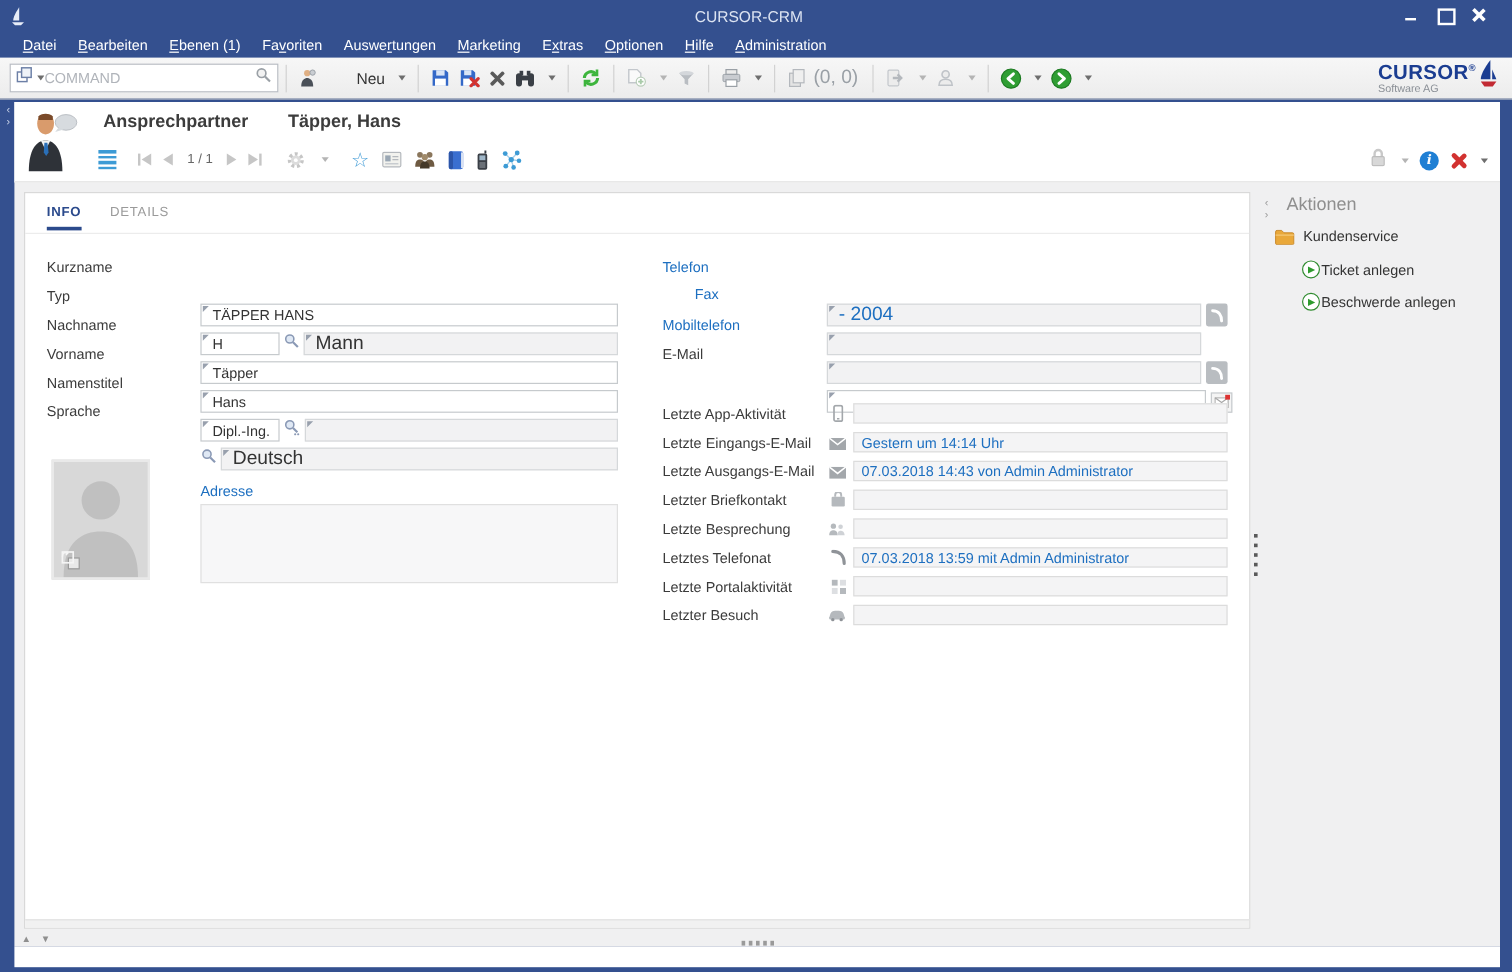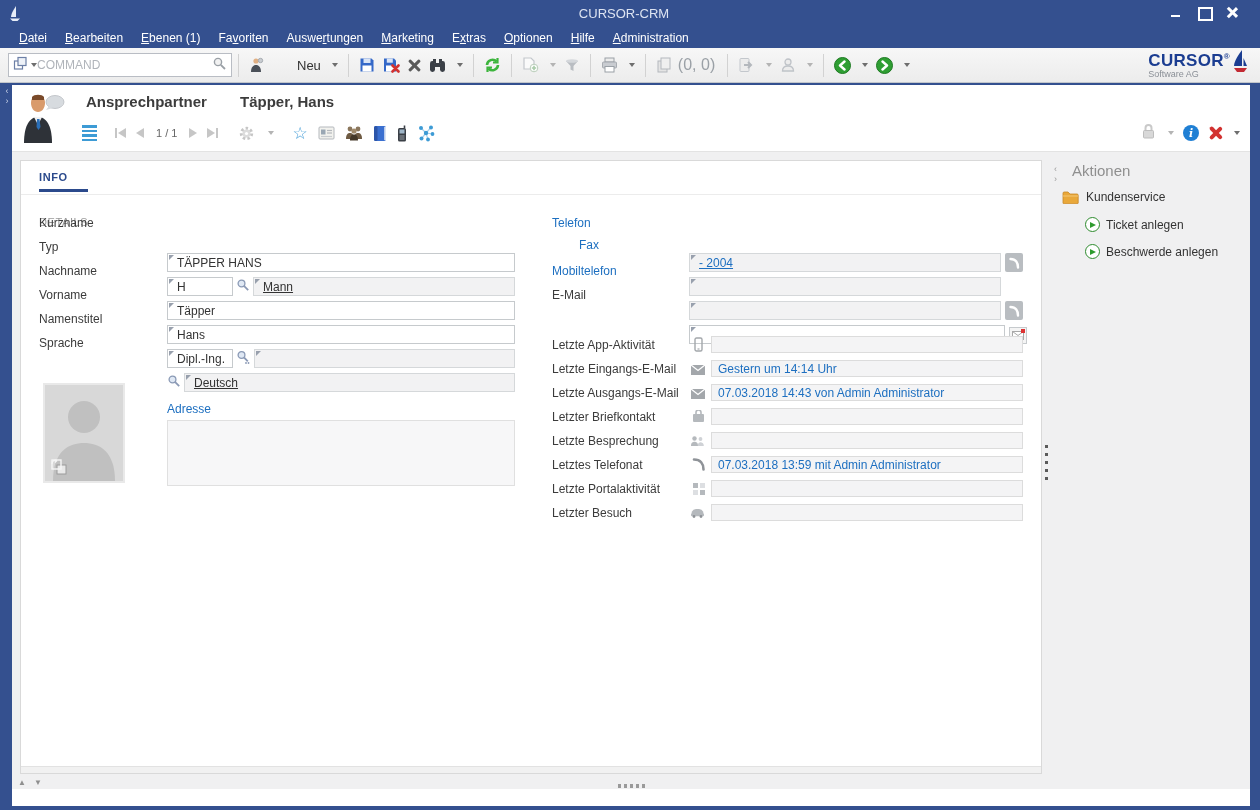--- a/index.html
+++ b/index.html
@@ -70,36 +70,36 @@
                  display:flex; align-items:center; justify-content:center; }
   .xred { position:relative; width:14px; height:14px; }
   .xred::before,.xred::after { content:""; position:absolute; left:5.5px; top:-1px; width:3.5px; height:16px; border-radius:2px; background:#D23230; }
   .xred::before{ transform:rotate(45deg);} .xred::after{ transform:rotate(-45deg);}
   .xgray { position:relative; width:13px; height:13px; }
   .xgray::before,.xgray::after { content:""; position:absolute; left:5px; top:-1px; width:3px; height:15px; border-radius:1px; background:#5a5a5a; }
   .xgray::before{ transform:rotate(45deg);} .xgray::after{ transform:rotate(-45deg);}
 
   
   .form-card { position:absolute; left:8px; top:75px; width:1022px; height:614px; background:#fff; border:1px solid #d9d9d9; }
-  .tabs { position:absolute; left:18px; top:10px; display:flex; gap:24px;flex-direction:column; }
+  .tabs { position:absolute; left:18px; top:10px; display:flex; gap:24px; }
   .tab { font-size:11px; letter-spacing:.6px; padding-bottom:6px; cursor:default; }
   .tab.active { color:#2B4A8C; font-weight:bold; border-bottom:3px solid #2B4A8C; }
   .tab.inactive { color:#9a9a9a; }
   .tab-line { position:absolute; left:0; right:0; top:33px; height:1px; background:#ececec; }
 
   .row { position:absolute; height:19px; display:flex; align-items:flex-end;margin-top:40px; }
   .f-label { position:absolute; font-size:12px; color:#3b3b3b; }
   .f-link { color:#1D6FC0; }
 
   .fld { position:relative; height:19px; border:1px solid #c6cacd; background:#fff; display:flex; align-items:center; }
   .fld::before { content:""; position:absolute; left:1px; top:1px; border-top:5px solid #98a0ad; border-right:5px solid transparent; }
   .fld.ro { background:#f2f2f3; border-color:#d5d8da; }
   .fld input { width:100%; height:100%; border:none; outline:none; background:transparent; font-size:12px;
                color:#333; padding:0 4px 0 9px; font-family:"Liberation Sans",sans-serif; }
-  .fld .txt { font-size:12px; color:#333; padding:0 4px 0 9px; white-space:nowrap; overflow:hidden;text-decoration:underline; }
+  .fld .txt { font-size:16px; color:#333; padding:0 4px 0 9px; white-space:nowrap; overflow:hidden; }
   .fld .txt.blue { color:#1D6FC0; }
 
   .lfield { height:17px; border:1px solid #dcdcdc; background:#f4f4f5; font-size:12px; color:#1D6FC0;
             display:flex; align-items:center; padding:0 6px; white-space:nowrap; overflow:hidden; }
 
   .mag { flex:none; }
   .fld-btn { width:18px; height:19px; border-radius:2px; background:#b9bdc1; display:flex; align-items:center; justify-content:center; flex:none; }
   .mail-btn { width:18px; height:17px; border:1px solid #c6cacd; background:#f4f4f4; position:relative;
               display:flex; align-items:center; justify-content:center; flex:none; }
   .mail-btn .dot { position:absolute; right:1px; top:1px; width:4px; height:4px; background:#d33; }
@@ -110,21 +110,21 @@
 
   .li-icon { position:absolute; width:15px; height:15px; display:flex; align-items:center; justify-content:center; }
 
   .card-scroll { position:absolute; left:0; right:0; bottom:0; height:7px; background:#f1f1f1; border-top:1px solid #e2e2e2; }
 
   
   .sidebar { position:absolute; left:1040px; top:75px; right:0; bottom:0; }
   .side-chev { position:absolute; left:2px; color:#9a9a9a; font-size:9px; line-height:9px; }
   .side-title { position:absolute; left:20px; top:2px; font-size:15px; color:#8f8f8f; }
   .side-folder-row { position:absolute; left:10px; top:30px; display:flex; align-items:center; gap:7px; }
-  .side-action { position:absolute; display:flex; align-items:center; gap:6px; }
+  .side-action { position:absolute; display:flex; align-items:center; gap:1px; }
   .side-label { font-size:12px; color:#333; }
   .play { width:15px; height:15px; border-radius:50%; border:1.5px solid #2E8B2E; background:#fff; display:flex; align-items:center; justify-content:center; }
   .play i { width:0; height:0; border-top:3.5px solid transparent; border-bottom:3.5px solid transparent; border-left:6px solid #2E9B2E; margin-left:1px; }
 
   .v-dots { position:absolute; left:1033px; top:360px; display:flex; flex-direction:column; gap:5px; }
   .v-dots i { width:3px; height:3px; background:#5a5a5a; }
   .h-dots { position:absolute; left:606px; top:699px; display:flex; gap:3px; }
   .h-dots i { width:3px; height:4px; background:#9a9a9a; }
   .bl-chev { position:absolute; left:6px; top:694px; display:flex; gap:8px; }
   .bl-chev span { color:#8f8f8f; font-size:8px; line-height:8px; }

